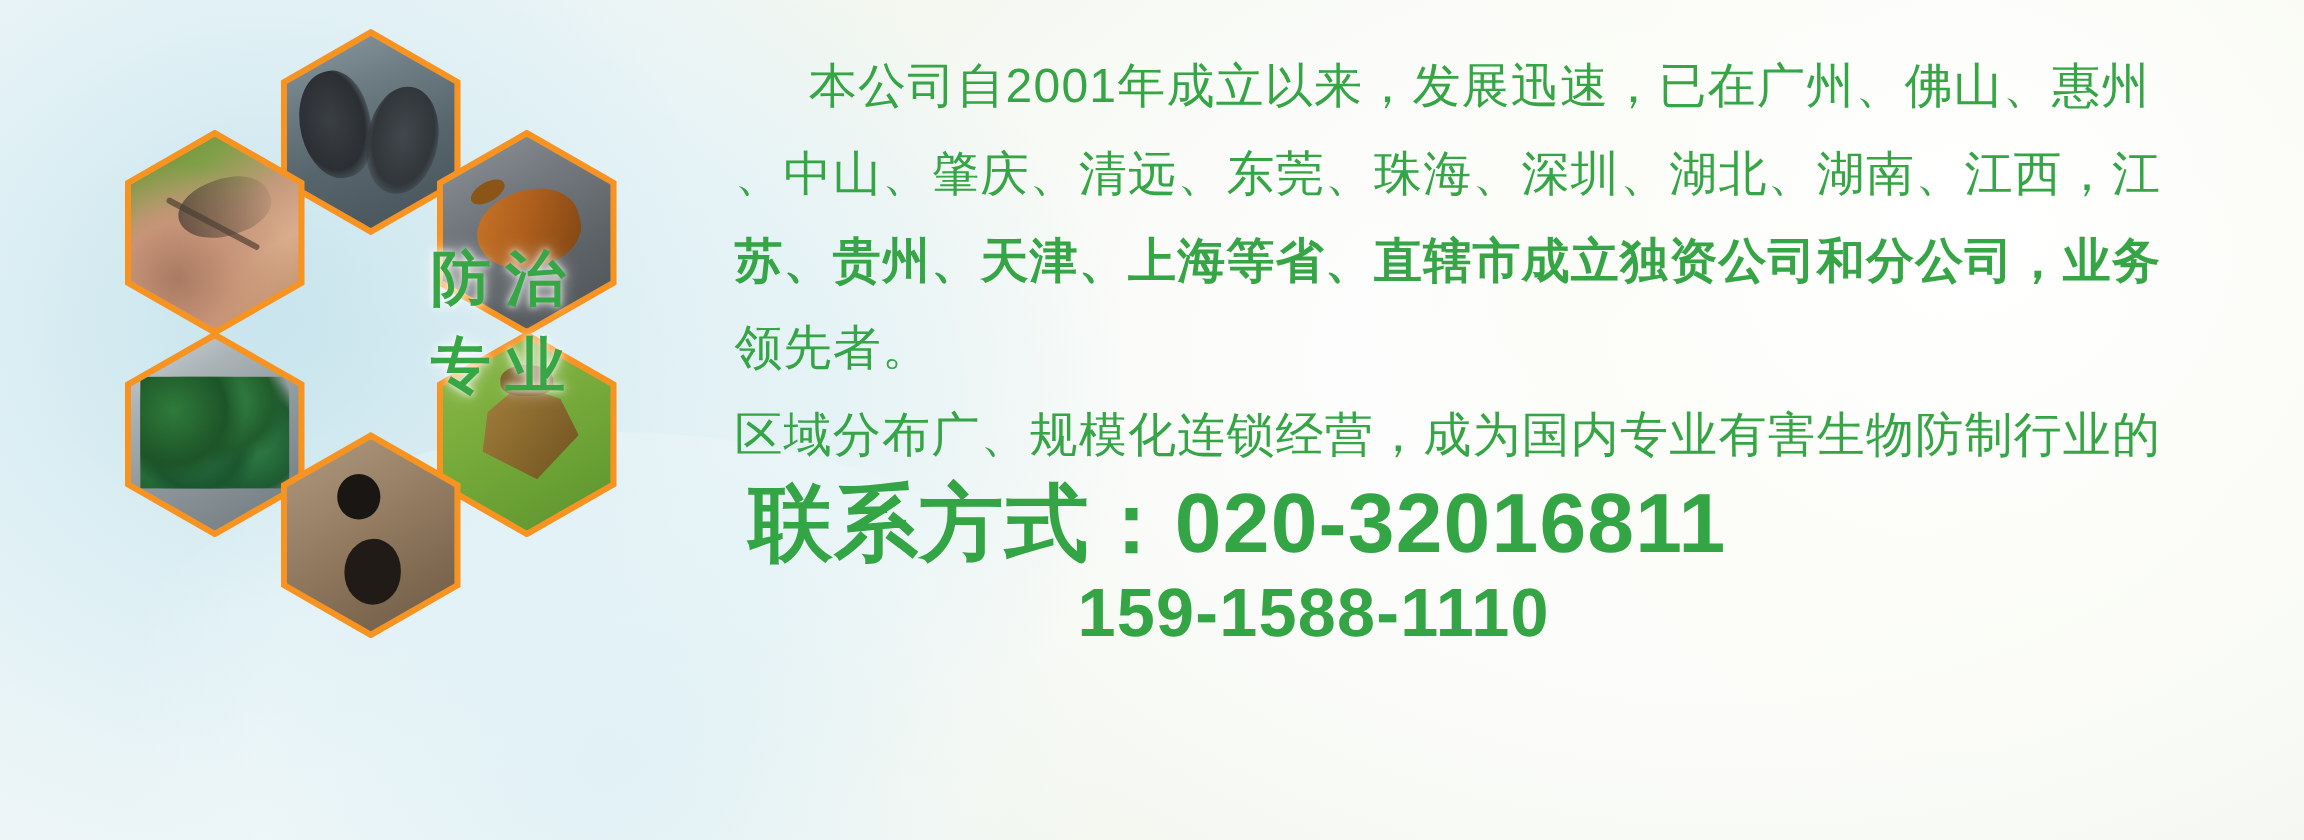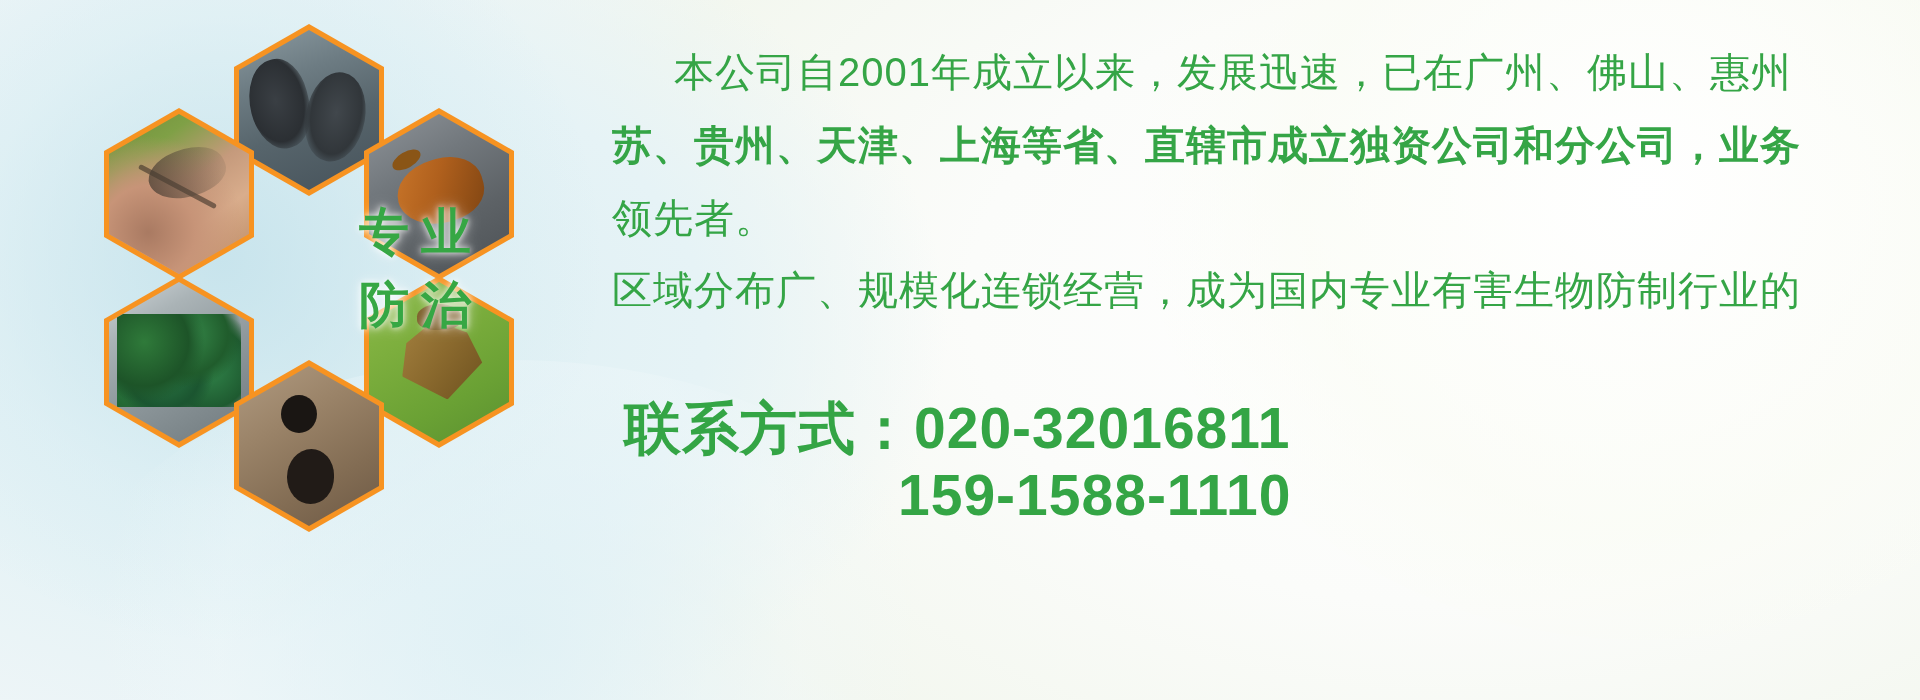--- a/index.html
+++ b/index.html
@@ -106,21 +106,21 @@
     position:absolute;left:612px;top:36px;width:1288px;
     color:#35a546;font-size:40px;line-height:1.82;
     letter-spacing:1px;font-weight:500;
   }
   .copy .para{text-indent:62px;margin:0;}
 
   .contact{
     position:absolute;left:612px;top:395px;width:1290px;color:#34a545;
     font-weight:bold;letter-spacing:1px;
   }
-  .contact .line1{font-size:57px;line-height:1.18;padding-left:12px;}
+  .contact .line1{font-size:70px;line-height:1.18;padding-left:12px;}
   .contact .line2{font-size:57px;line-height:1.18;padding-left:286px;}
 </style>
 </head>
 <body>
 
 <div class="banner">
 
   <div class="glow-a"></div>
   <div class="glow-b"></div>
   <div class="glow-c"></div>
@@ -157,27 +157,28 @@
         </div>
     </div>
 
     <div class="hex" style="left:146px;top:350px;">
       <div class="inner">
           <div class="hex-photo ph-ant"></div>
         </div>
     </div>
 
     <div class="hex-label">
+      <span>防治</span>
       <span>专业</span>
-      <span>防治</span>
     </div>
   </div>
 
   <div class="copy">
     <p class="para">本公司自2001年成立以来，发展迅速，已在广州、佛山、惠州</p>
+    <p class="para" style="text-indent:0;">、中山、肇庆、清远、东莞、珠海、深圳、湖北、湖南、江西，江</p>
     <p class="para" style="text-indent:0;font-weight:bold;">苏、贵州、天津、上海等省、直辖市成立独资公司和分公司，业务</p>
     <p class="para" style="text-indent:0;">领先者。</p>
     <p class="para" style="text-indent:0;">区域分布广、规模化连锁经营，成为国内专业有害生物防制行业的</p>
   </div>
 
   <div class="contact">
     <div class="line1">联系方式：020-32016811</div>
     <div class="line2">159-1588-1110</div>
   </div>
 

